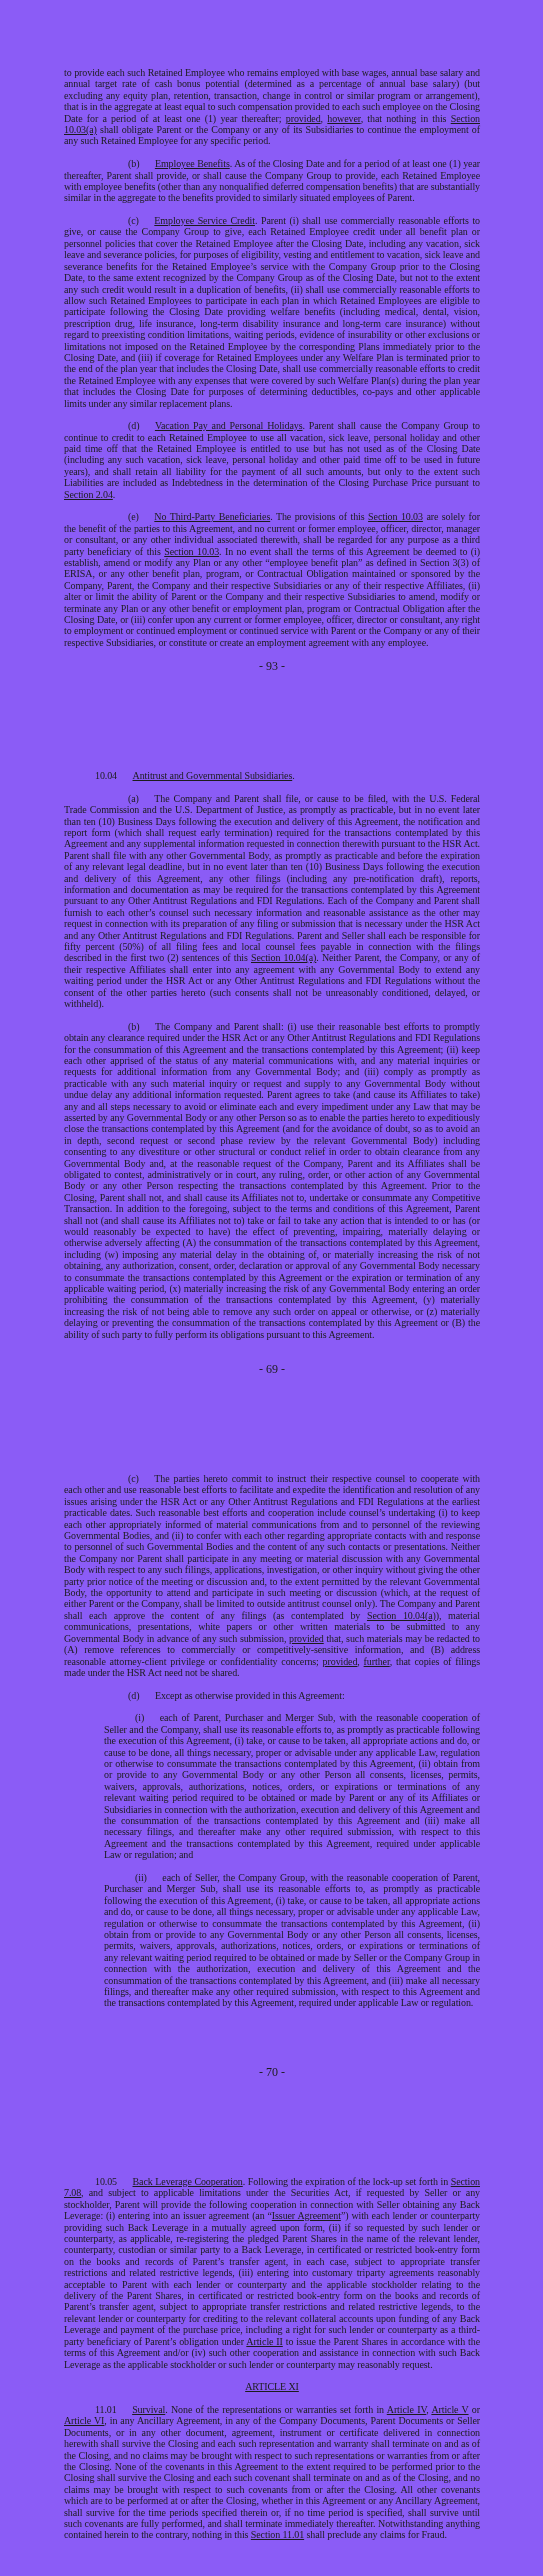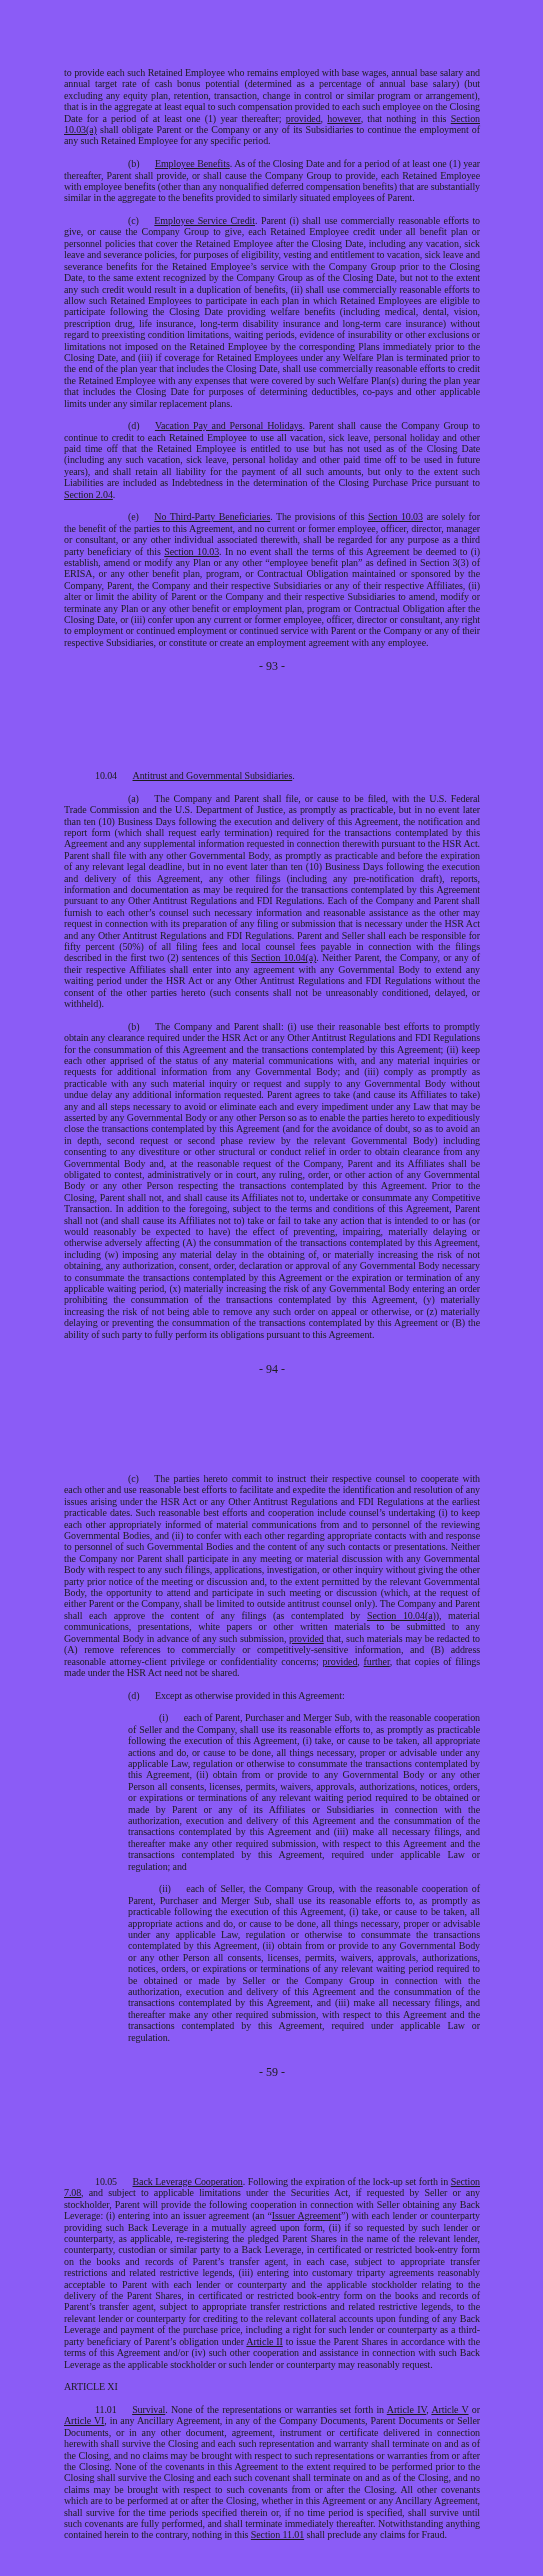--- a/index.html
+++ b/index.html
@@ -32,24 +32,26 @@
     line-height: 11.4px;
     letter-spacing: -0.1px;
   }
   .para {
     margin: 0 0 11.3px 0;
     text-align: justify;
     text-indent: 64px;
   }
   .para--flush { text-indent: 0; }
   .para--sect  { text-indent: 31px; }
-  .para--sub   { margin-left: 64px; text-indent: 31px; }
+  .para--sub   { margin-left: 40px; text-indent: 31px; }
   .heading-center {
     margin: 0 0 11.3px 0;
+    text-align: center;
     text-indent: 0;
+    text-decoration: underline;
   }
   .tab { display: inline-block; width: 15.5px; }
   u { text-underline-offset: 1px; }
   .page-number {
     position: absolute;
     left: 0;
     top: 661px;
     width: 100%;
     text-align: center;
     font-size: 12px;
@@ -71,31 +73,31 @@
     </div>
     <div class="page-number">- 93 -</div>
   </section>
 
   <section class="page">
     <div class="page-body">
       <p class="para para--sect">10.04<span class="tab"></span><u>Antitrust and Governmental Subsidiaries</u>.</p>
       <p class="para">(a)<span class="tab"></span>The Company and Parent shall file, or cause to be filed, with the U.S. Federal Trade Commission and the U.S. Department of Justice, as promptly as practicable, but in no event later than ten (10) Business Days following the execution and delivery of this Agreement, the notification and report form (which shall request early termination) required for the transactions contemplated by this Agreement and any supplemental information requested in connection therewith pursuant to the HSR Act. Parent shall file with any other Governmental Body, as promptly as practicable and before the expiration of any relevant legal deadline, but in no event later than ten (10) Business Days following the execution and delivery of this Agreement, any other filings (including any pre-notification draft), reports, information and documentation as may be required for the transactions contemplated by this Agreement pursuant to any Other Antitrust Regulations and FDI Regulations. Each of the Company and Parent shall furnish to each other’s counsel such necessary information and reasonable assistance as the other may request in connection with its preparation of any filing or submission that is necessary under the HSR Act and any Other Antitrust Regulations and FDI Regulations. Parent and Seller shall each be responsible for fifty percent (50%) of all filing fees and local counsel fees payable in connection with the filings described in the first two (2) sentences of this <u>Section 10.04(a)</u>. Neither Parent, the Company, or any of their respective Affiliates shall enter into any agreement with any Governmental Body to extend any waiting period under the HSR Act or any Other Antitrust Regulations and FDI Regulations without the consent of the other parties hereto (such consents shall not be unreasonably conditioned, delayed, or withheld).</p>
       <p class="para">(b)<span class="tab"></span>The Company and Parent shall: (i) use their reasonable best efforts to promptly obtain any clearance required under the HSR Act or any Other Antitrust Regulations and FDI Regulations for the consummation of this Agreement and the transactions contemplated by this Agreement; (ii) keep each other apprised of the status of any material communications with, and any material inquiries or requests for additional information from any Governmental Body; and (iii) comply as promptly as practicable with any such material inquiry or request and supply to any Governmental Body without undue delay any additional information requested. Parent agrees to take (and cause its Affiliates to take) any and all steps necessary to avoid or eliminate each and every impediment under any Law that may be asserted by any Governmental Body or any other Person so as to enable the parties hereto to expeditiously close the transactions contemplated by this Agreement (and for the avoidance of doubt, so as to avoid an in depth, second request or second phase review by the relevant Governmental Body) including consenting to any divestiture or other structural or conduct relief in order to obtain clearance from any Governmental Body and, at the reasonable request of the Company, Parent and its Affiliates shall be obligated to contest, administratively or in court, any ruling, order, or other action of any Governmental Body or any other Person respecting the transactions contemplated by this Agreement. Prior to the Closing, Parent shall not, and shall cause its Affiliates not to, undertake or consummate any Competitive Transaction. In addition to the foregoing, subject to the terms and conditions of this Agreement, Parent shall not (and shall cause its Affiliates not to) take or fail to take any action that is intended to or has (or would reasonably be expected to have) the effect of preventing, impairing, materially delaying or otherwise adversely affecting (A) the consummation of the transactions contemplated by this Agreement, including (w) imposing any material delay in the obtaining of, or materially increasing the risk of not obtaining, any authorization, consent, order, declaration or approval of any Governmental Body necessary to consummate the transactions contemplated by this Agreement or the expiration or termination of any applicable waiting period, (x) materially increasing the risk of any Governmental Body entering an order prohibiting the consummation of the transactions contemplated by this Agreement, (y) materially increasing the risk of not being able to remove any such order on appeal or otherwise, or (z) materially delaying or preventing the consummation of the transactions contemplated by this Agreement or (B) the ability of such party to fully perform its obligations pursuant to this Agreement.</p>
     </div>
-    <div class="page-number">- 94 -</div>
+    <div class="page-number">- 69 -</div>
   </section>
 
   <section class="page">
     <div class="page-body">
       <p class="para">(c)<span class="tab"></span>The parties hereto commit to instruct their respective counsel to cooperate with each other and use reasonable best efforts to facilitate and expedite the identification and resolution of any issues arising under the HSR Act or any Other Antitrust Regulations and FDI Regulations at the earliest practicable dates. Such reasonable best efforts and cooperation include counsel’s undertaking (i) to keep each other appropriately informed of material communications from and to personnel of the reviewing Governmental Bodies, and (ii) to confer with each other regarding appropriate contacts with and response to personnel of such Governmental Bodies and the content of any such contacts or presentations. Neither the Company nor Parent shall participate in any meeting or material discussion with any Governmental Body with respect to any such filings, applications, investigation, or other inquiry without giving the other party prior notice of the meeting or discussion and, to the extent permitted by the relevant Governmental Body, the opportunity to attend and participate in such meeting or discussion (which, at the request of either Parent or the Company, shall be limited to outside antitrust counsel only). The Company and Parent shall each approve the content of any filings (as contemplated by <u>Section 10.04(a)</u>), material communications, presentations, white papers or other written materials to be submitted to any Governmental Body in advance of any such submission, <u>provided</u> that, such materials may be redacted to (A) remove references to commercially or competitively-sensitive information, and (B) address reasonable attorney-client privilege or confidentiality concerns; <u>provided</u>, <u>further</u>, that copies of filings made under the HSR Act need not be shared.</p>
       <p class="para">(d)<span class="tab"></span>Except as otherwise provided in this Agreement:</p>
       <p class="para para--sub">(i)<span class="tab"></span>each of Parent, Purchaser and Merger Sub, with the reasonable cooperation of Seller and the Company, shall use its reasonable efforts to, as promptly as practicable following the execution of this Agreement, (i) take, or cause to be taken, all appropriate actions and do, or cause to be done, all things necessary, proper or advisable under any applicable Law, regulation or otherwise to consummate the transactions contemplated by this Agreement, (ii) obtain from or provide to any Governmental Body or any other Person all consents, licenses, permits, waivers, approvals, authorizations, notices, orders, or expirations or terminations of any relevant waiting period required to be obtained or made by Parent or any of its Affiliates or Subsidiaries in connection with the authorization, execution and delivery of this Agreement and the consummation of the transactions contemplated by this Agreement and (iii) make all necessary filings, and thereafter make any other required submission, with respect to this Agreement and the transactions contemplated by this Agreement, required under applicable Law or regulation; and</p>
       <p class="para para--sub">(ii)<span class="tab"></span>each of Seller, the Company Group, with the reasonable cooperation of Parent, Purchaser and Merger Sub, shall use its reasonable efforts to, as promptly as practicable following the execution of this Agreement, (i) take, or cause to be taken, all appropriate actions and do, or cause to be done, all things necessary, proper or advisable under any applicable Law, regulation or otherwise to consummate the transactions contemplated by this Agreement, (ii) obtain from or provide to any Governmental Body or any other Person all consents, licenses, permits, waivers, approvals, authorizations, notices, orders, or expirations or terminations of any relevant waiting period required to be obtained or made by Seller or the Company Group in connection with the authorization, execution and delivery of this Agreement and the consummation of the transactions contemplated by this Agreement, and (iii) make all necessary filings, and thereafter make any other required submission, with respect to this Agreement and the transactions contemplated by this Agreement, required under applicable Law or regulation.</p>
     </div>
-    <div class="page-number">- 59 -</div>
+    <div class="page-number">- 70 -</div>
   </section>
 
   <section class="page">
     <div class="page-body">
       <p class="para para--sect">10.05<span class="tab"></span><u>Back Leverage Cooperation</u>. Following the expiration of the lock-up set forth in <u>Section 7.08</u>, and subject to applicable limitations under the Securities Act, if requested by Seller or any stockholder, Parent will provide the following cooperation in connection with Seller obtaining any Back Leverage: (i) entering into an issuer agreement (an “<u>Issuer Agreement</u>”) with each lender or counterparty providing such Back Leverage in a mutually agreed upon form, (ii) if so requested by such lender or counterparty, as applicable, re-registering the pledged Parent Shares in the name of the relevant lender, counterparty, custodian or similar party to a Back Leverage, in certificated or restricted book-entry form on the books and records of Parent’s transfer agent, in each case, subject to appropriate transfer restrictions and related restrictive legends, (iii) entering into customary triparty agreements reasonably acceptable to Parent with each lender or counterparty and the applicable stockholder relating to the delivery of the Parent Shares, in certificated or restricted book-entry form on the books and records of Parent’s transfer agent, subject to appropriate transfer restrictions and related restrictive legends, to the relevant lender or counterparty for crediting to the relevant collateral accounts upon funding of any Back Leverage and payment of the purchase price, including a right for such lender or counterparty as a third-party beneficiary of Parent’s obligation under <u>Article II</u> to issue the Parent Shares in accordance with the terms of this Agreement and/or (iv) such other cooperation and assistance in connection with such Back Leverage as the applicable stockholder or such lender or counterparty may reasonably request.</p>
       <p class="heading-center">ARTICLE XI</p>
       <p class="para para--sect">11.01<span class="tab"></span><u>Survival</u>. None of the representations or warranties set forth in <u>Article IV</u>, <u>Article V</u> or <u>Article VI</u>, in any Ancillary Agreement, in any of the Company Documents, Parent Documents or Seller Documents, or in any other document, agreement, instrument or certificate delivered in connection herewith shall survive the Closing and each such representation and warranty shall terminate on and as of the Closing, and no claims may be brought with respect to such representations or warranties from or after the Closing. None of the covenants in this Agreement to the extent required to be performed prior to the Closing shall survive the Closing and each such covenant shall terminate on and as of the Closing, and no claims may be brought with respect to such covenants from or after the Closing. All other covenants which are to be performed at or after the Closing, whether in this Agreement or any Ancillary Agreement, shall survive for the time periods specified therein or, if no time period is specified, shall survive until such covenants are fully performed, and shall terminate immediately thereafter. Notwithstanding anything contained herein to the contrary, nothing in this <u>Section 11.01</u> shall preclude any claims for Fraud.</p>
 
     </div>
 

